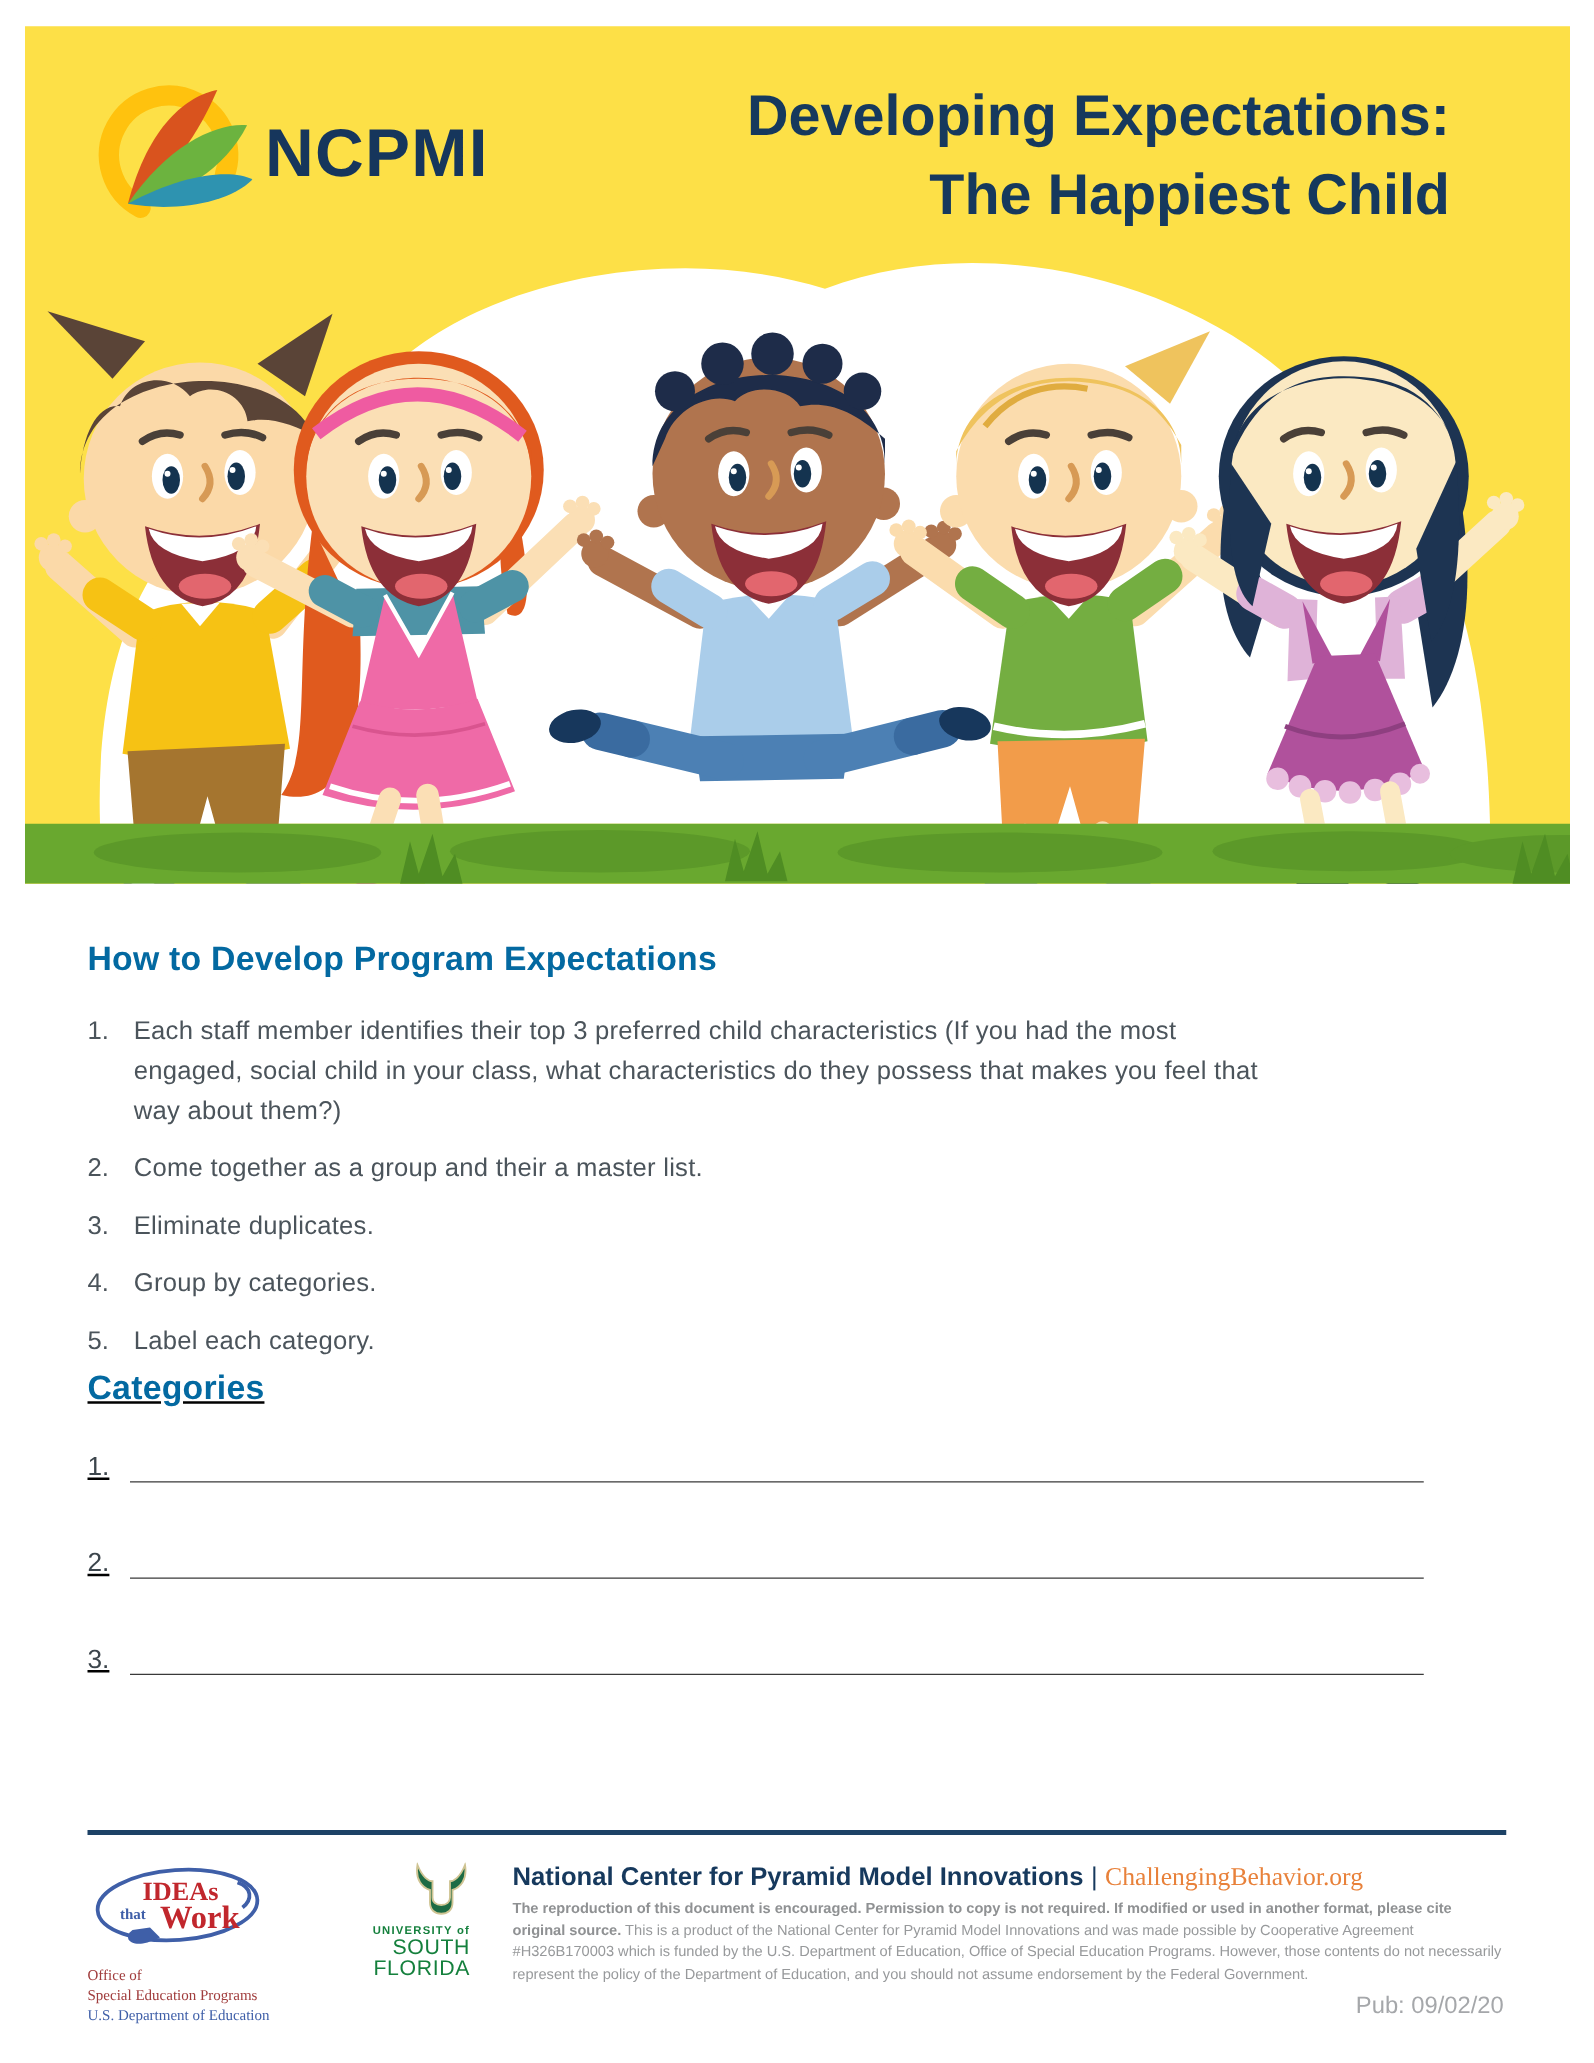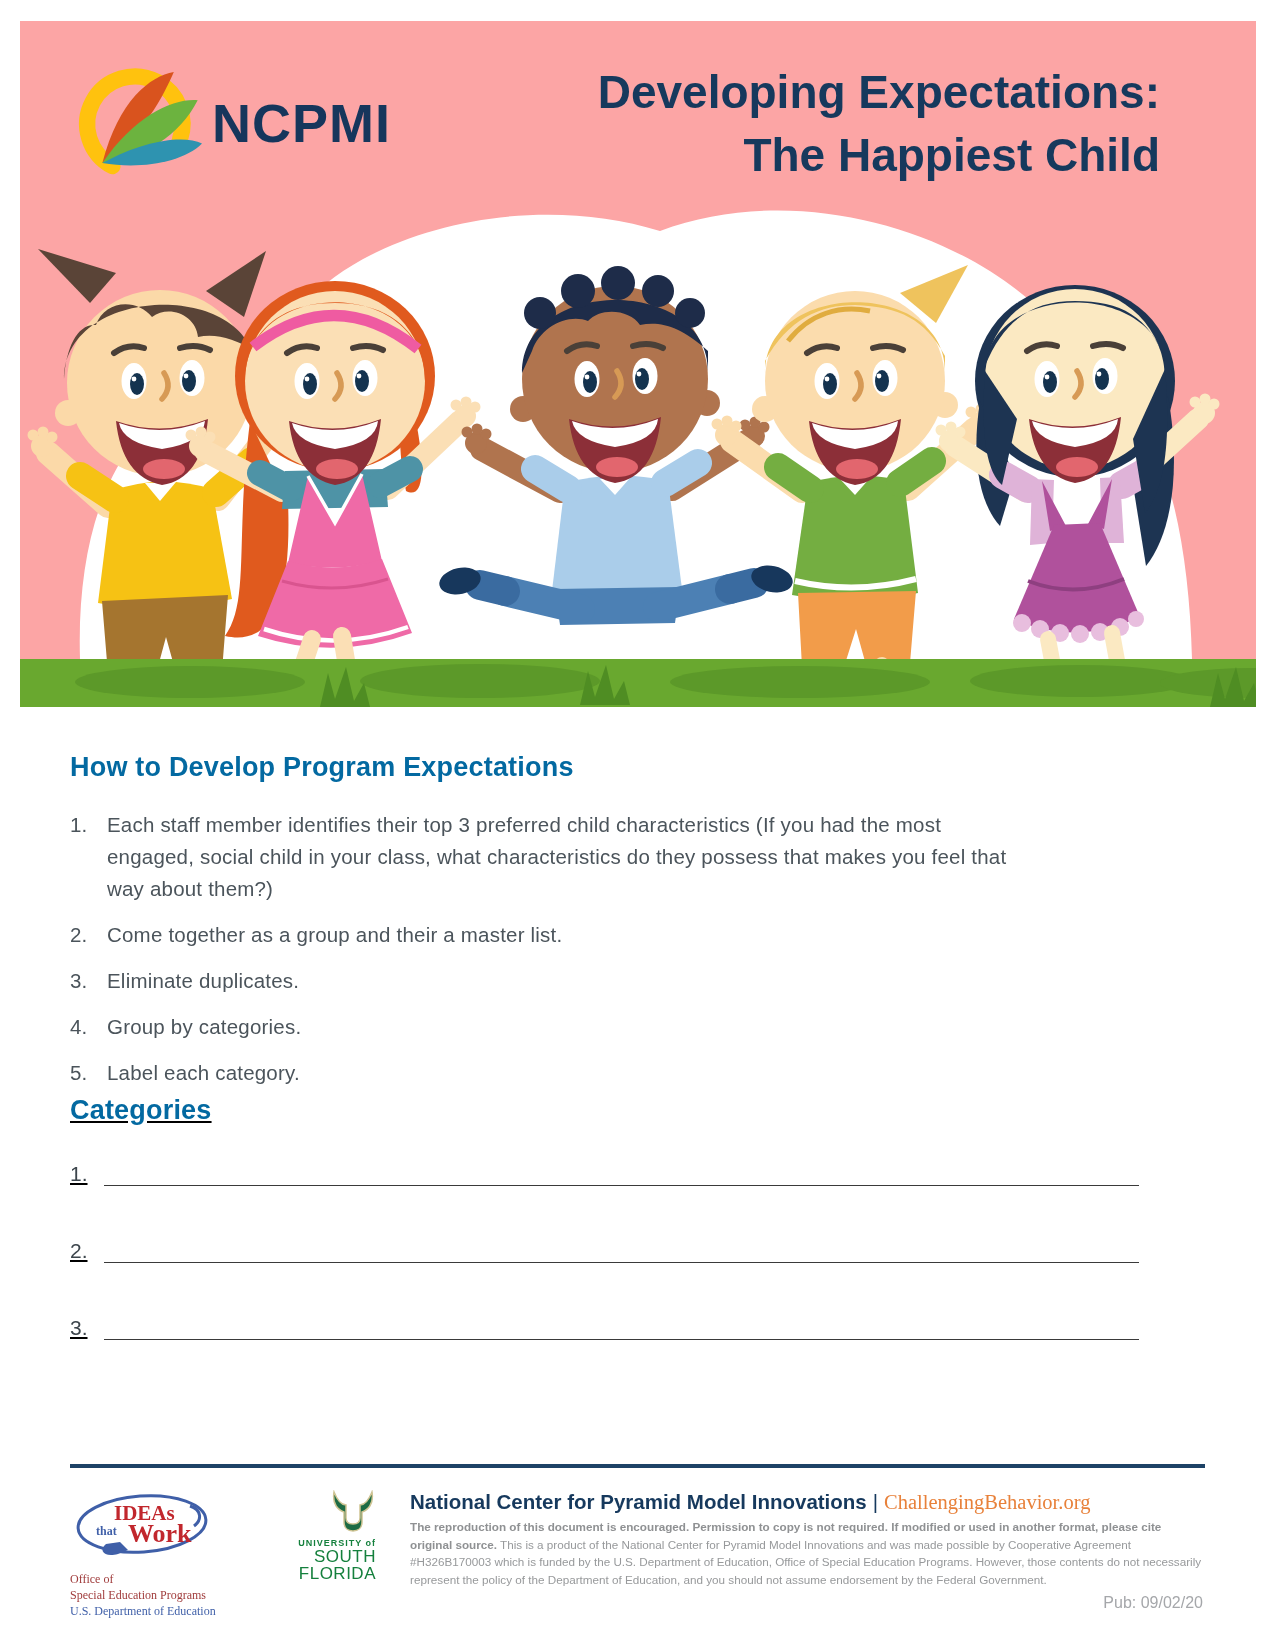--- a/index.html
+++ b/index.html
@@ -1,20 +1,20 @@
 <!DOCTYPE html>
 <html><head>
 <meta charset="utf-8">
 <style>
   html,body{margin:0;padding:0;background:#ffffff;}
   .page{position:relative;width:1275px;height:1650px;background:#ffffff;overflow:hidden;
         font-family:"Liberation Sans",sans-serif;}
 
   
-  .hero{position:absolute;left:20px;top:21px;width:1236px;height:686px;background:#fca5a5;}
+  .hero{position:absolute;left:20px;top:21px;width:1236px;height:686px;background:#fde047;}
   .logo-row{position:absolute;left:52px;top:38px;display:flex;align-items:center;gap:10px;}
   .logo-word{font-size:54px;font-weight:bold;color:#16365c;letter-spacing:1px;}
   .hero-title{position:absolute;right:96px;top:40px;text-align:right;
               font-size:46px;line-height:1.37;font-weight:bold;color:#16395d;}
   .hero-art{position:absolute;left:0;bottom:0;width:1236px;height:686px;}
 
   
   .how{position:absolute;left:70px;top:752px;right:70px;}
   h2.sec{margin:0 0 26px 0;font-size:27px;font-weight:bold;color:#0369a1;letter-spacing:.2px;}
   .li-row{display:flex;margin-bottom:14px;}
@@ -37,21 +37,21 @@
   .usf{width:104px;flex:0 0 104px;text-align:right;color:#15803d;}
   .usf-univ{font-size:9px;font-weight:bold;letter-spacing:1px;margin-top:2px;}
   .usf-big{font-size:17px;font-weight:normal;letter-spacing:.5px;line-height:1.02;}
   .f-text{flex:1;}
   .f-head{font-size:20.5px;}
   .f-org{color:#16395d;font-weight:bold;}
   .f-sep{color:#16395d;font-weight:normal;padding:0 6px;}
   .f-web{color:#e8813a;font-family:Liberation Serif, serif;}
   .f-fine{margin-top:4px;max-width:818px;font-size:11.7px;line-height:1.5;color:#97999b;}
   .f-fine b{color:#8f9193;}
-  .f-pub{margin-top:6px;max-width:818px;text-align:right;font-size:16px;color:#a5a7aa;padding-right:2px;}
+  .f-pub{margin-top:6px;max-width:818px;text-align:right;font-size:19px;color:#a5a7aa;padding-right:2px;}
 </style>
 </head>
 <body>
 
 <div class="page">
 
   <div class="hero">
 
     <svg class="hero-art" viewBox="0 0 1236 686">
       <defs>

